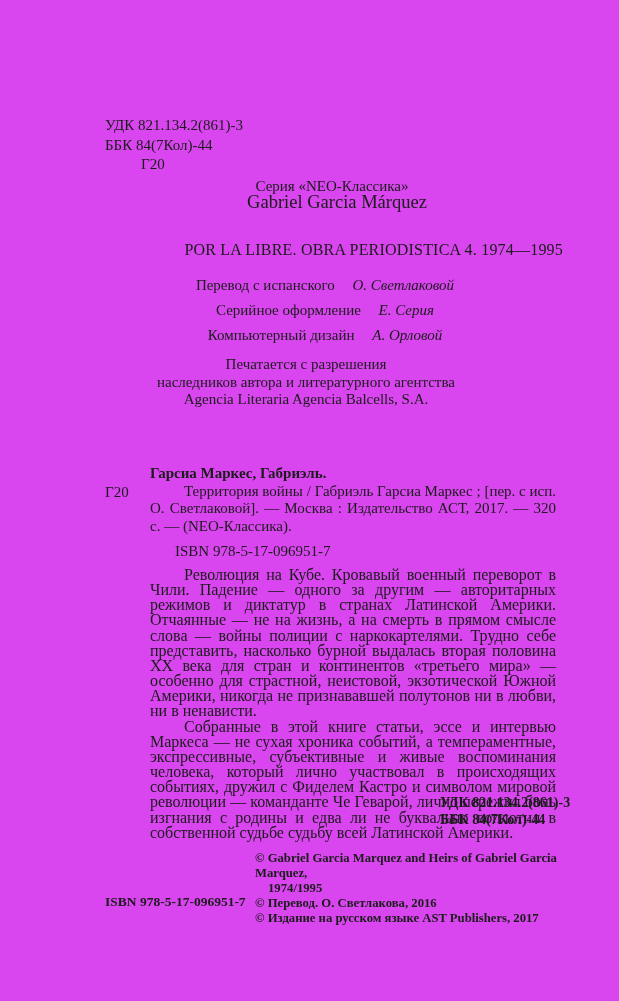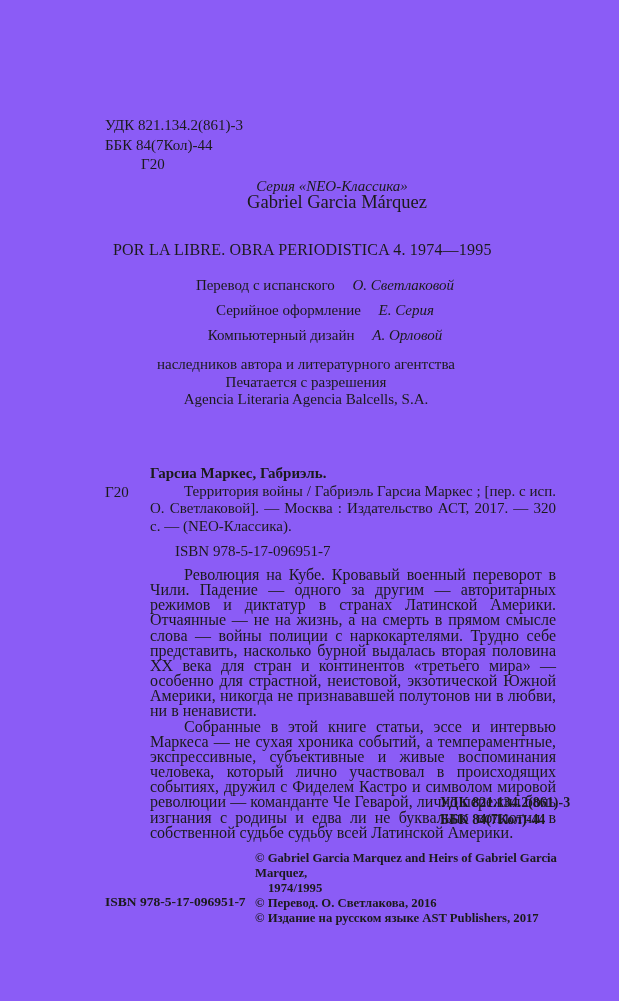--- a/index.html
+++ b/index.html
@@ -1,33 +1,33 @@
 <!DOCTYPE html>
 <html><head>
 <meta charset="utf-8">
 <style>
   html,body{margin:0;padding:0;}
   body{background:#e9e9e9;}
   .page{
     position:relative;
     width:619px;height:1001px;
     margin:0 auto;
-    background:#8b5cf6;
+    background:#d946ef;
     font-family:"Liberation Serif","DejaVu Serif",serif;
     color:#1b1b1b;
     overflow:hidden;
   }
   .abs{position:absolute;}
   
   .top-codes{left:105px;top:116px;font-size:15px;line-height:19.5px;}
   .top-codes .code{padding-left:36px;}
   
-  .series{top:178px;left:107px;width:450px;text-align:center;font-size:15px;font-style:italic;}
+  .series{top:178px;left:107px;width:450px;text-align:center;font-size:15px;}
   .author-line{top:192px;left:112px;width:450px;text-align:center;font-size:18.5px;}
-  .orig-title{top:241px;left:113px;width:450px;text-align:left;font-size:16px;letter-spacing:0.2px;}
+  .orig-title{top:241px;left:113px;width:450px;text-align:right;font-size:16px;letter-spacing:0.2px;}
   
   .credits{top:277px;left:100px;width:450px;text-align:center;font-size:15px;line-height:17px;}
   .credits .line{margin-bottom:8px;}
   .it{font-style:italic;}
   .credits .name{margin-left:14px;}
   
   .permission{top:356px;left:85px;width:442px;text-align:center;font-size:15px;line-height:17.6px;}
   
   .cat-head{left:150px;top:465px;font-size:15px;font-weight:bold;text-align:right;}
   .cat-code{left:105px;top:484px;font-size:15px;}
@@ -70,22 +70,22 @@
       <span>Серийное оформление</span>
       <span class="it name">Е. Серия</span>
     </div>
     <div class="line">
       <span>Компьютерный дизайн</span>
       <span class="it name">А. Орловой</span>
     </div>
   </div>
 
   <div class="abs permission">
+    <div>Печатается с разрешения</div>
     <div>наследников автора и литературного агентства</div>
-    <div>Печатается с разрешения</div>
     <div>Agencia Literaria Agencia Balcells, S.A.</div>
   </div>
 
   <div class="abs cat-head">Гарсиа Маркес, Габриэль.</div>
   <div class="abs cat-code">Г20</div>
   <p class="abs cat-entry">Территория войны / Габриэль Гарсиа Маркес ; [пер. с исп. О. Светлаковой]. — Москва : Издательство АСТ, 2017. — 320 с. — (NEO-Классика).</p>
   <div class="abs cat-isbn">ISBN 978-5-17-096951-7</div>
 
   <div class="abs annotation">
     <p>Революция на Кубе. Кровавый военный переворот в Чили. Падение — одного за другим — авторитарных режимов и диктатур в странах Латинской Америки. Отчаянные — не на жизнь, а на смерть в прямом смысле слова — войны полиции с наркокартелями. Трудно себе представить, насколько бурной выдалась вторая половина XX века для стран и континентов «третьего мира» — особенно для страстной, неистовой, экзотической Южной Америки, никогда не признававшей полутонов ни в любви, ни в ненависти.</p>

